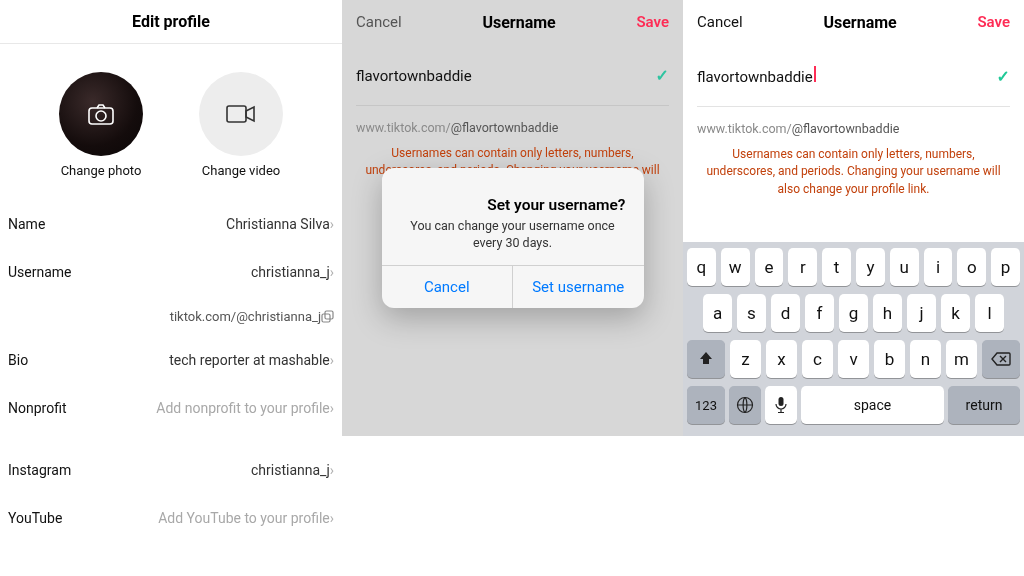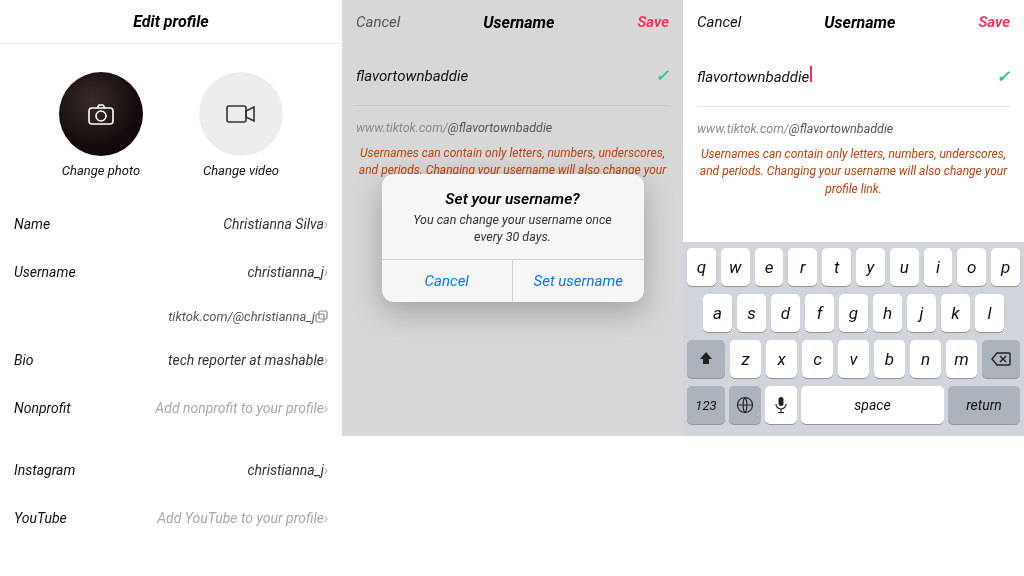--- a/index.html
+++ b/index.html
@@ -1,30 +1,30 @@
 <!DOCTYPE html>
 <html><head>
 <meta charset="utf-8">
 <style>
   * { box-sizing: border-box; margin: 0; padding: 0; font-family: -apple-system, BlinkMacSystemFont, "Segoe UI", Roboto, Helvetica, Arial, sans-serif; }
   body { width: 1024px; height: 576px; display: flex; background: #fff; overflow: hidden; }
-  .panel { height: 436px; position: relative; font-style: italic; }
+  .panel { height: 436px; position: relative; }
   .p1 { width: 342px; background: #fff; }
   .p2 { width: 341px; background: #d7d7d7; }
   .p3 { width: 341px; background: #fff; display: flex; flex-direction: column; }
 
   
   .p1 .header { height: 44px; display: flex; align-items: center; justify-content: center; border-bottom: 1px solid #e8e8e8; }
   .p1 .header .title { font-size: 16px; font-weight: 700; color: #000; }
   .media-row { display: flex; justify-content: center; gap: 56px; padding: 28px 0 22px; }
   .media-item { display: flex; flex-direction: column; align-items: center; gap: 7px; }
   .avatar { width: 84px; height: 84px; border-radius: 50%; background: radial-gradient(circle at 40% 35%, #3a2a2a 0%, #140c0c 60%, #0a0606 100%); display: flex; align-items: center; justify-content: center; color: #fff; }
   .video-circle { width: 84px; height: 84px; border-radius: 50%; background: #ededed; display: flex; align-items: center; justify-content: center; color: #444; }
   .media-label { font-size: 13px; color: #111; }
-  .rows { padding: 0 14px; }
+  .rows { padding: 0 8px; }
   .row { display: flex; align-items: center; justify-content: space-between; height: 48px; border-bottom: 0 solid #eee; }
   .row .label { font-size: 14px; color: #111; }
   .row .value { font-size: 14px; color: #333; display: flex; align-items: center; }
   .row .placeholder { color: #a8a8a8; }
   .chev { color: #b0b0b0; font-size: 14px; }
   .row.link-only { justify-content: flex-end; height: 40px; }
   .row.link-only .value { color: #555; font-size: 13px; }
   .gap { height: 14px; }
   .copy-icon { color: #777; }
 
@@ -44,21 +44,21 @@
   .check { color: #2ec4a0; font-size: 16px; font-weight: 700; }
   .p3 .check { color: #20c997; }
   .url-line { margin-top: 14px; font-size: 12.5px; color: #8a8a8a; }
   .url-line .handle { color: #555; }
   .p2 .url-line .handle { color: #555; }
   .help-text { margin-top: 10px; font-size: 12px; line-height: 1.45; color: #c2410c; text-align: center; }
 
   
   .dimmer { position: absolute; inset: 0; display: flex; align-items: center; justify-content: center; }
   .dialog { width: 262px; background: #f6f6f6; border-radius: 12px; box-shadow: 0 10px 30px rgba(0,0,0,0.25); overflow: hidden; margin-top: 40px; }
-  .dialog .d-title { text-align: center; font-size: 15.5px; font-weight: 600; padding: 16px 18px 4px; color: #000; }
+  .dialog .d-title { text-align: right; font-size: 15.5px; font-weight: 600; padding: 28px 18px 4px; color: #000; }
   .dialog .d-msg { text-align: center; font-size: 12.5px; color: #333; padding: 0 20px 14px; line-height: 1.35; }
   .dialog .d-btns { display: flex; border-top: 1px solid #d0d0d0; }
   .dialog .d-btn { flex: 1; text-align: center; padding: 12px 0; font-size: 15px; color: #007aff; }
   .dialog .d-btn + .d-btn { border-left: 1px solid #d0d0d0; }
 
   
   .kb { margin-top: auto; background: #d1d4da; padding: 6px 4px 4px; }
   .kb-row { display: flex; justify-content: center; gap: 5px; margin-bottom: 8px; }
   .key { background: #fff; border-radius: 5px; height: 38px; min-width: 27px; flex: 1; display: flex; align-items: center; justify-content: center; font-size: 17px; color: #111; box-shadow: 0 1px 0 rgba(0,0,0,0.3); }
   .kb-row.mid { padding: 0 16px; }

